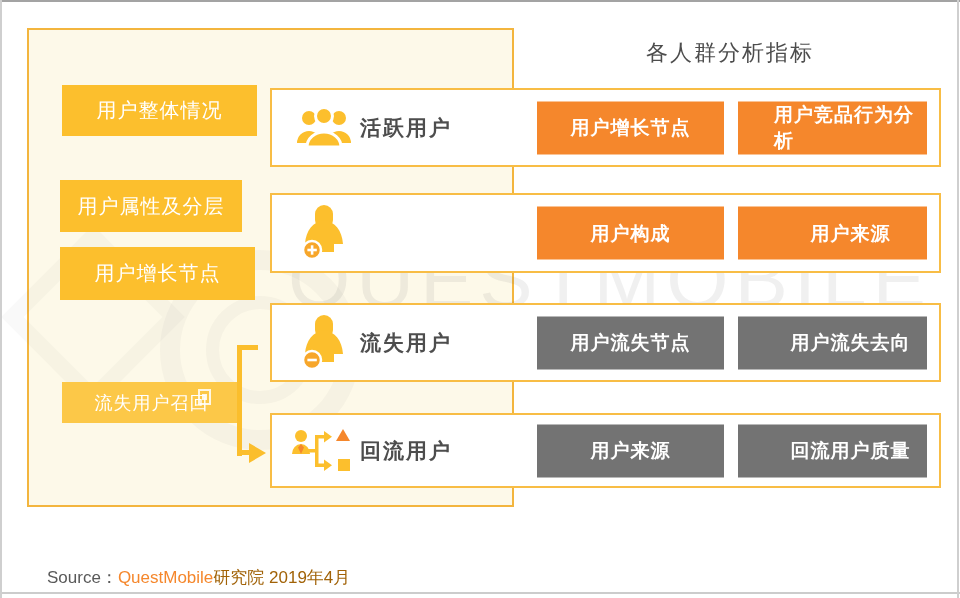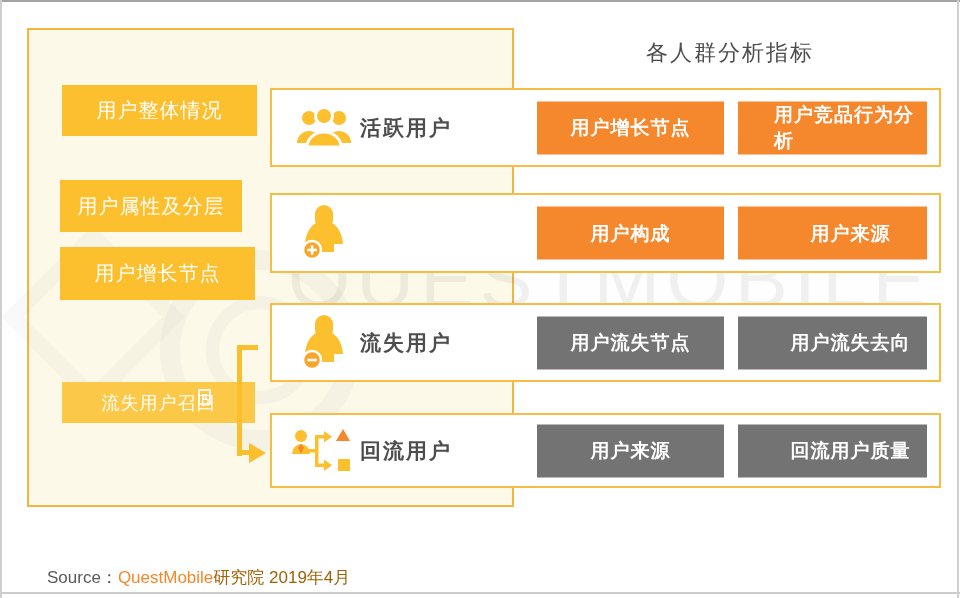--- a/index.html
+++ b/index.html
@@ -40,21 +40,21 @@
 
   
   .ybtn{
     position:absolute;z-index:2;background:#fcbf2d;color:#ffffff;
     display:flex;align-items:center;justify-content:center;
     font-size:20px;letter-spacing:1px;text-align:center;box-sizing:border-box;
   }
   .ybtn.b1{left:62px;top:85px;width:195px;height:51px;}
   .ybtn.b2{left:60px;top:180px;width:182px;height:52px;}
   .ybtn.b3{left:60px;top:247px;width:195px;height:53px;}
-  .ybtn.b4{left:62px;top:382px;width:193px;height:41px;background:#fcc848;font-size:18px;}
+  .ybtn.b4{left:62px;top:382px;width:179px;height:41px;background:#fcc848;font-size:18px;}
 
   
   .conn{position:absolute;background:#fbbe2c;z-index:2;}
   .conn-v{left:237px;top:345px;width:5px;height:111px;}
   .conn-t{left:237px;top:345px;width:21px;height:5px;}
   .conn-b{left:237px;top:450px;width:14px;height:5px;}
   .conn-arrow{
     position:absolute;left:249px;top:443px;width:0;height:0;z-index:2;
     border-left:17px solid #fbbe2c;border-top:10px solid transparent;border-bottom:10px solid transparent;
   }

